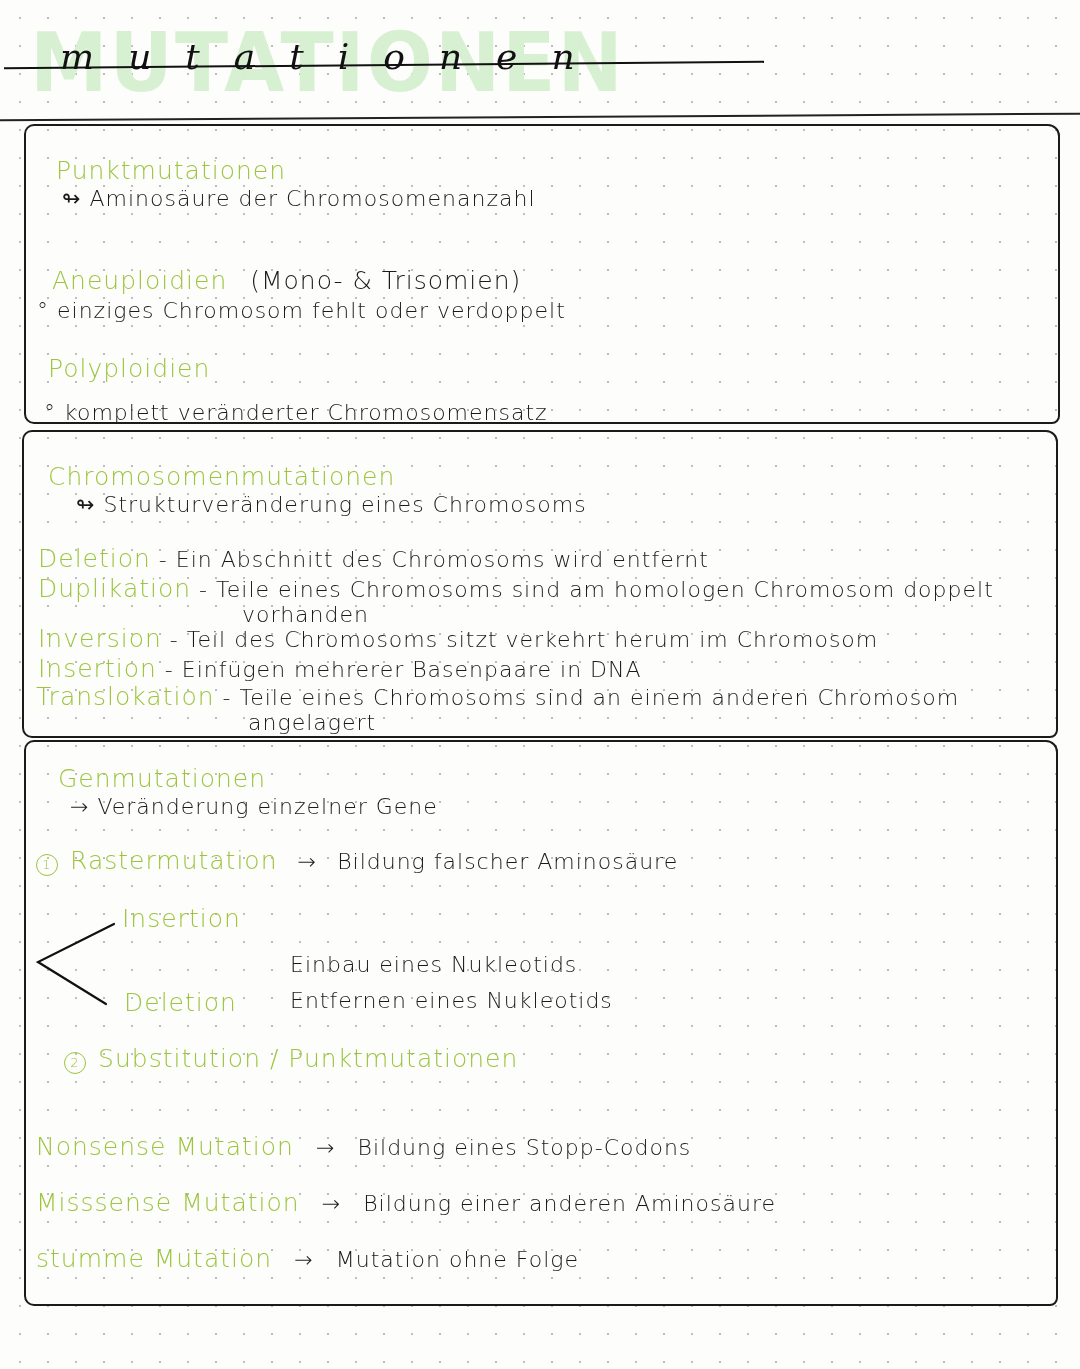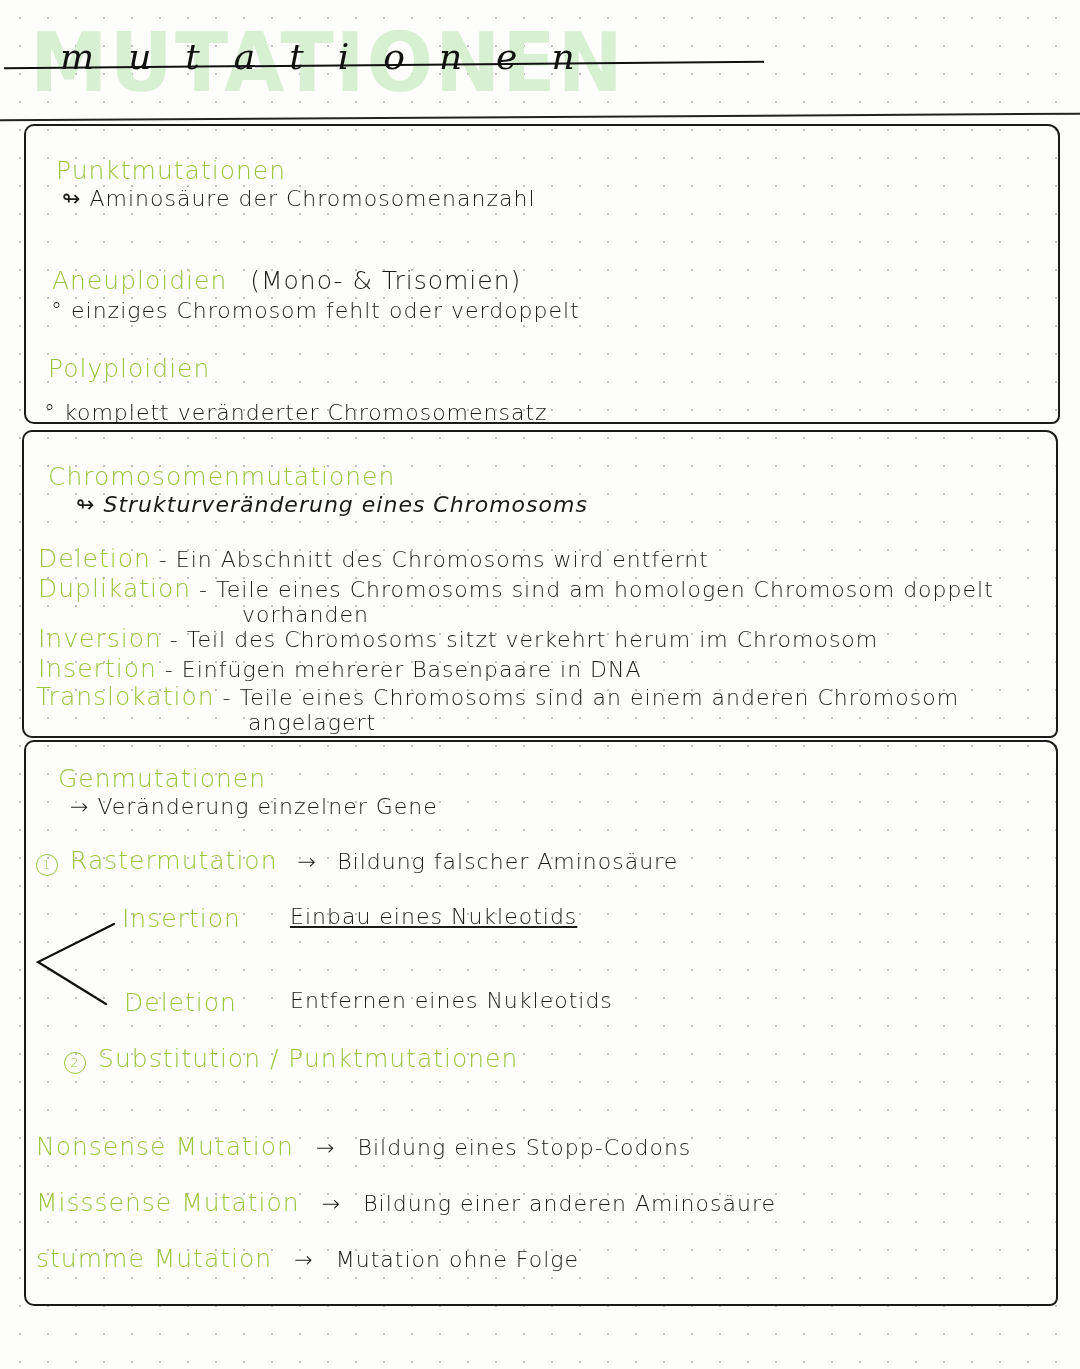--- a/index.html
+++ b/index.html
@@ -118,33 +118,33 @@
 </div>
 <div class="hand h-green" style="left:56px; top:156px;">Punktmutationen</div>
 <div class="hand t-black" style="left:62px; top:186px;">
   <span>↬ </span><span>Aminosäure der Chromosomenanzahl</span>
 </div>
 
 <div class="hand h-green" style="left:52px; top:266px;">
   <span>Aneuploidien</span>
   <span class="t-black small" style="margin-left:14px;">(Mono- &amp; Trisomien)</span>
 </div>
-<div class="hand t-black" style="left:51px; top:298px;text-align:center;">
+<div class="hand t-black" style="left:37px; top:298px;text-align:center;">
   <span>° </span><span>einziges Chromosom fehlt oder verdoppelt</span>
 </div>
 
 <div class="hand h-green" style="left:48px; top:354px;">Polyploidien</div>
 <div class="hand t-black" style="left:44px; top:384px;margin-top:16px;">
   <span>° </span><span>komplett veränderter Chromosomensatz</span>
 </div>
 
 <div class="box" style="left:22px; top:430px; width:1032px; height:304px;">
 </div>
 <div class="hand h-green" style="left:48px; top:462px;">Chromosomenmutationen</div>
-<div class="hand t-black" style="left:76px; top:492px;font-style:italic;">
+<div class="hand t-black" style="left:76px; top:492px;">
   <span>↬ </span><span>Strukturveränderung eines Chromosoms</span>
 </div>
 
 <div class="hand t-black" style="left:38px; top:544px;">
   <span class="h-green">Deletion</span>
   <span>-</span>
   <span>Ein Abschnitt des Chromosoms wird entfernt</span>
 </div>
 <div class="hand t-black" style="left:38px; top:574px;">
   <span class="h-green">Duplikation</span>
@@ -183,21 +183,21 @@
   <span class="t-black">Bildung falscher Aminosäure</span>
 </div>
 
 <svg class="bracket" width="90" height="90" style="left:30px; top:920px;" viewBox="0 0 90 90">
   <path d="M84 4 L8 42 L76 84" stroke="#111" stroke-width="2.2" fill="none" stroke-linecap="round"></path>
 </svg>
 
 <div class="hand" style="left:122px; top:904px;">
   <span class="h-green">Insertion</span>
 </div>
-<div class="hand t-black" style="left:290px; top:904px;text-decoration:underline;">Einbau eines Nukleotids</div>
+<div class="hand t-black" style="left:290px; top:952px;">Einbau eines Nukleotids</div>
 
 <div class="hand" style="left:124px; top:988px;">
   <span class="h-green">Deletion</span>
 </div>
 <div class="hand t-black" style="left:290px; top:988px;">Entfernen eines Nukleotids</div>
 
 <div class="hand" style="left:32px; top:1044px;margin-left:32px;">
   <span class="circle-num">2</span>
   <span class="h-green">Substitution / Punktmutationen</span>
 </div>

